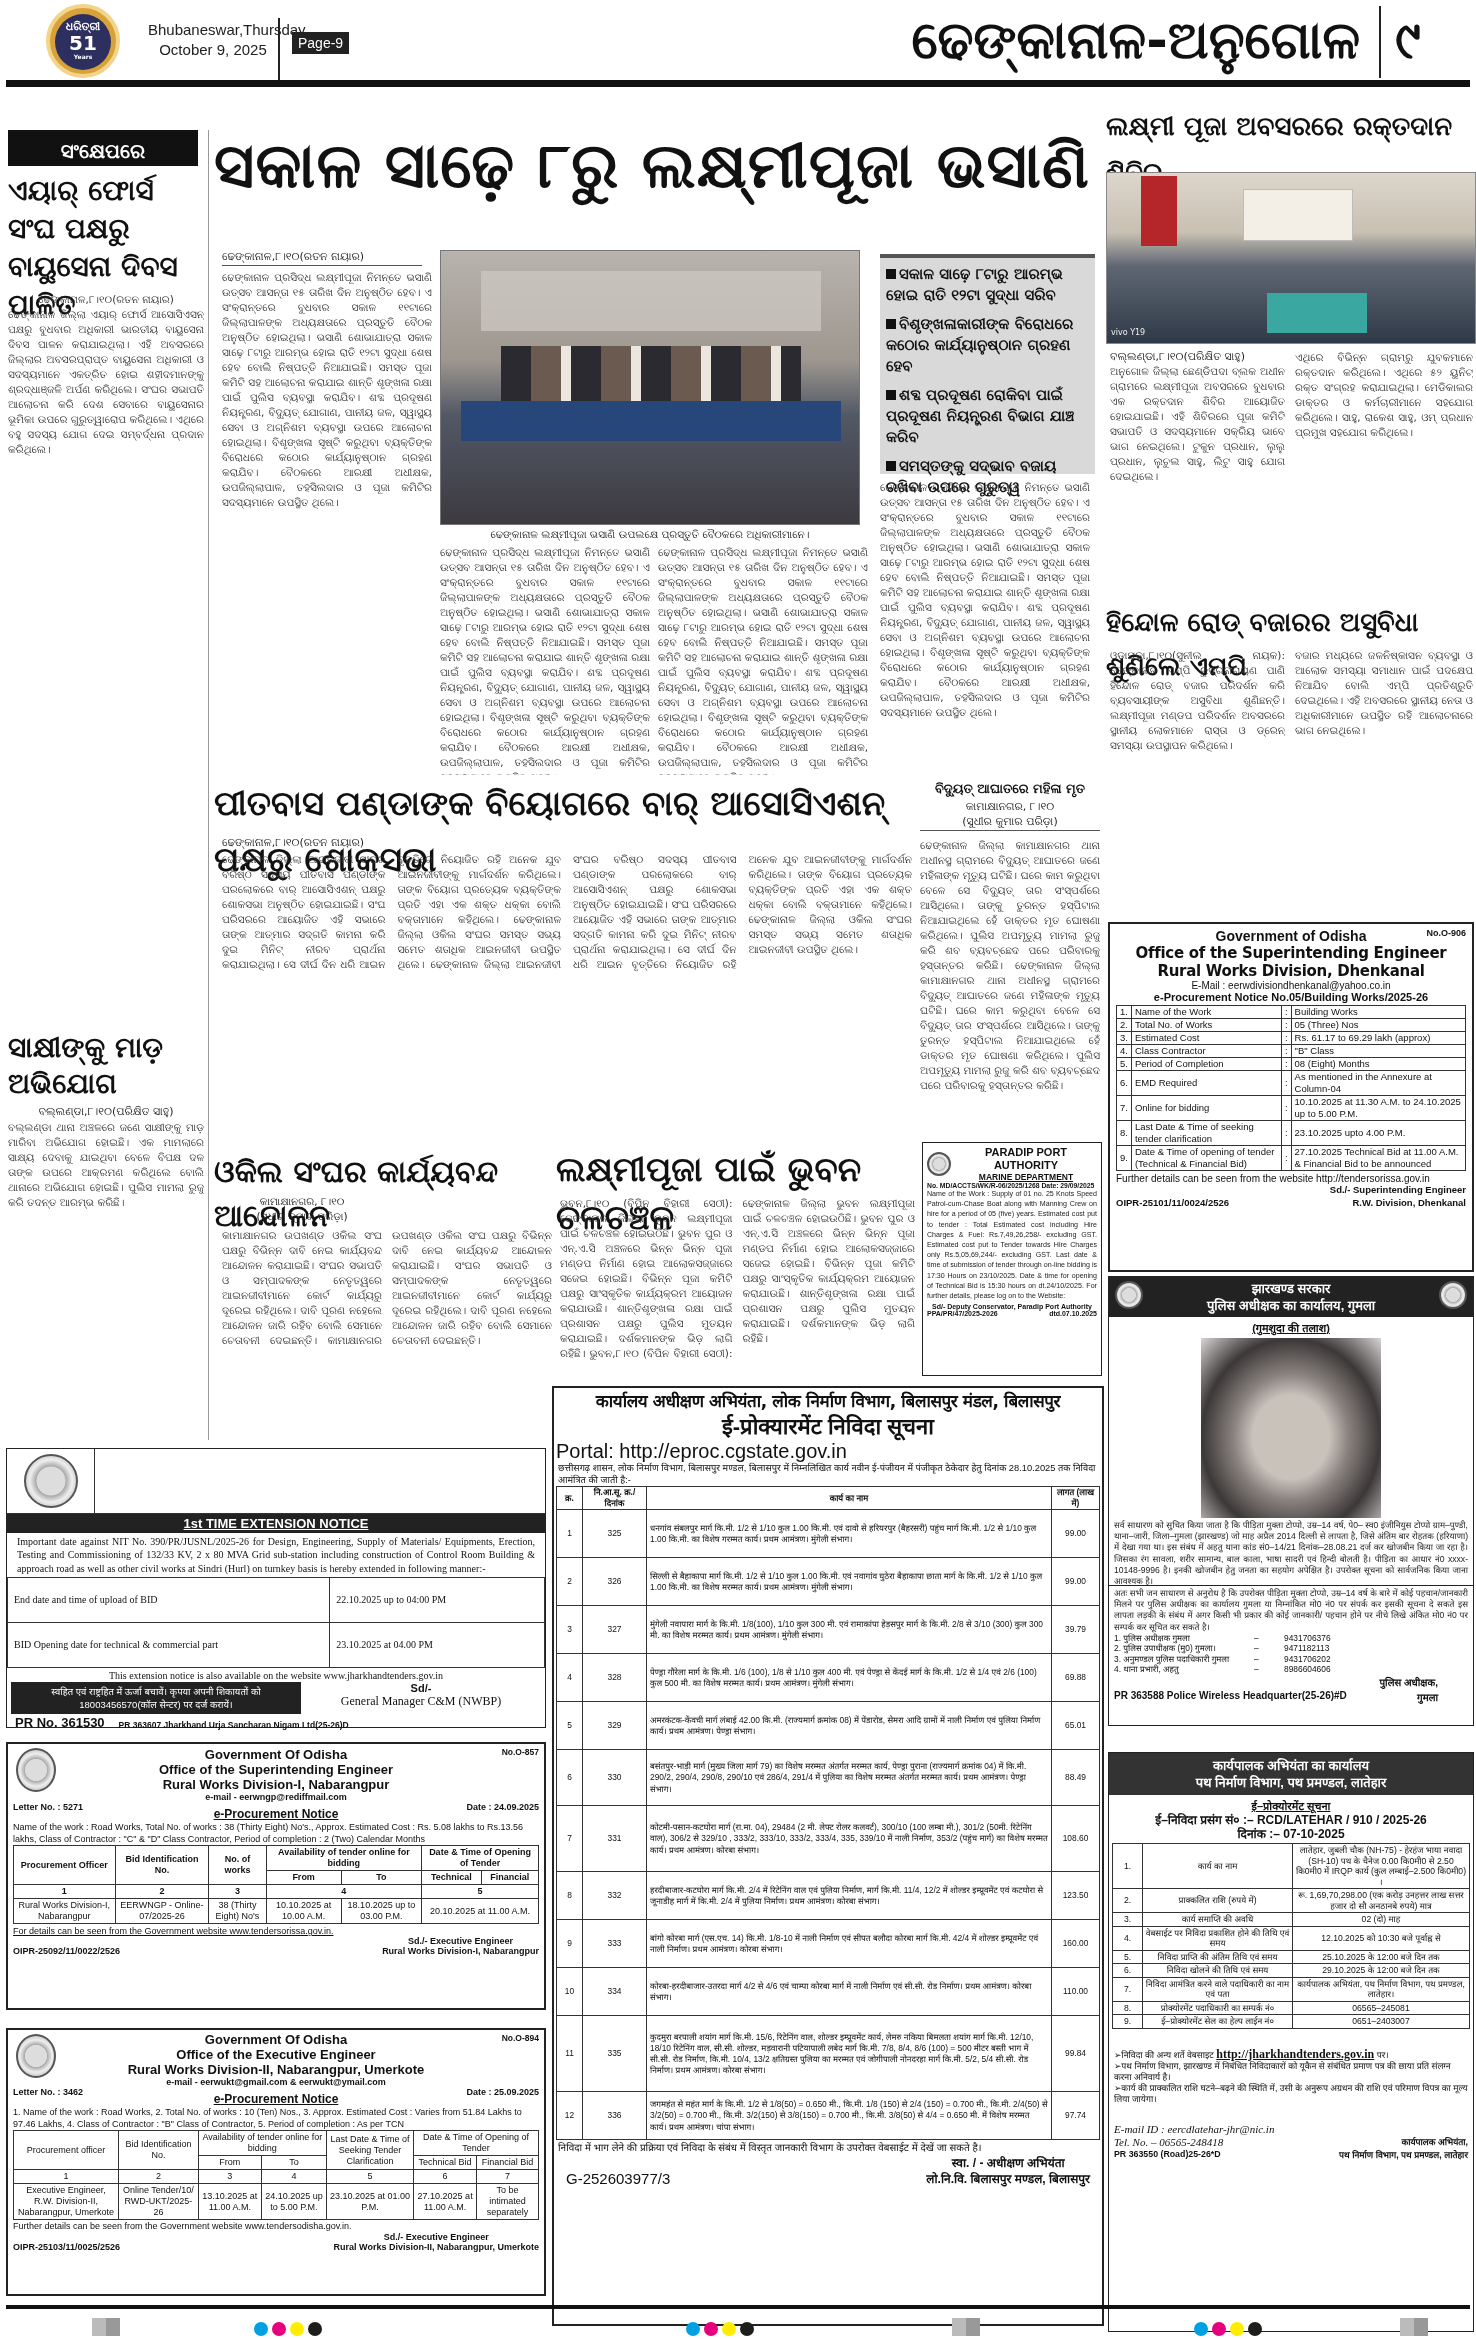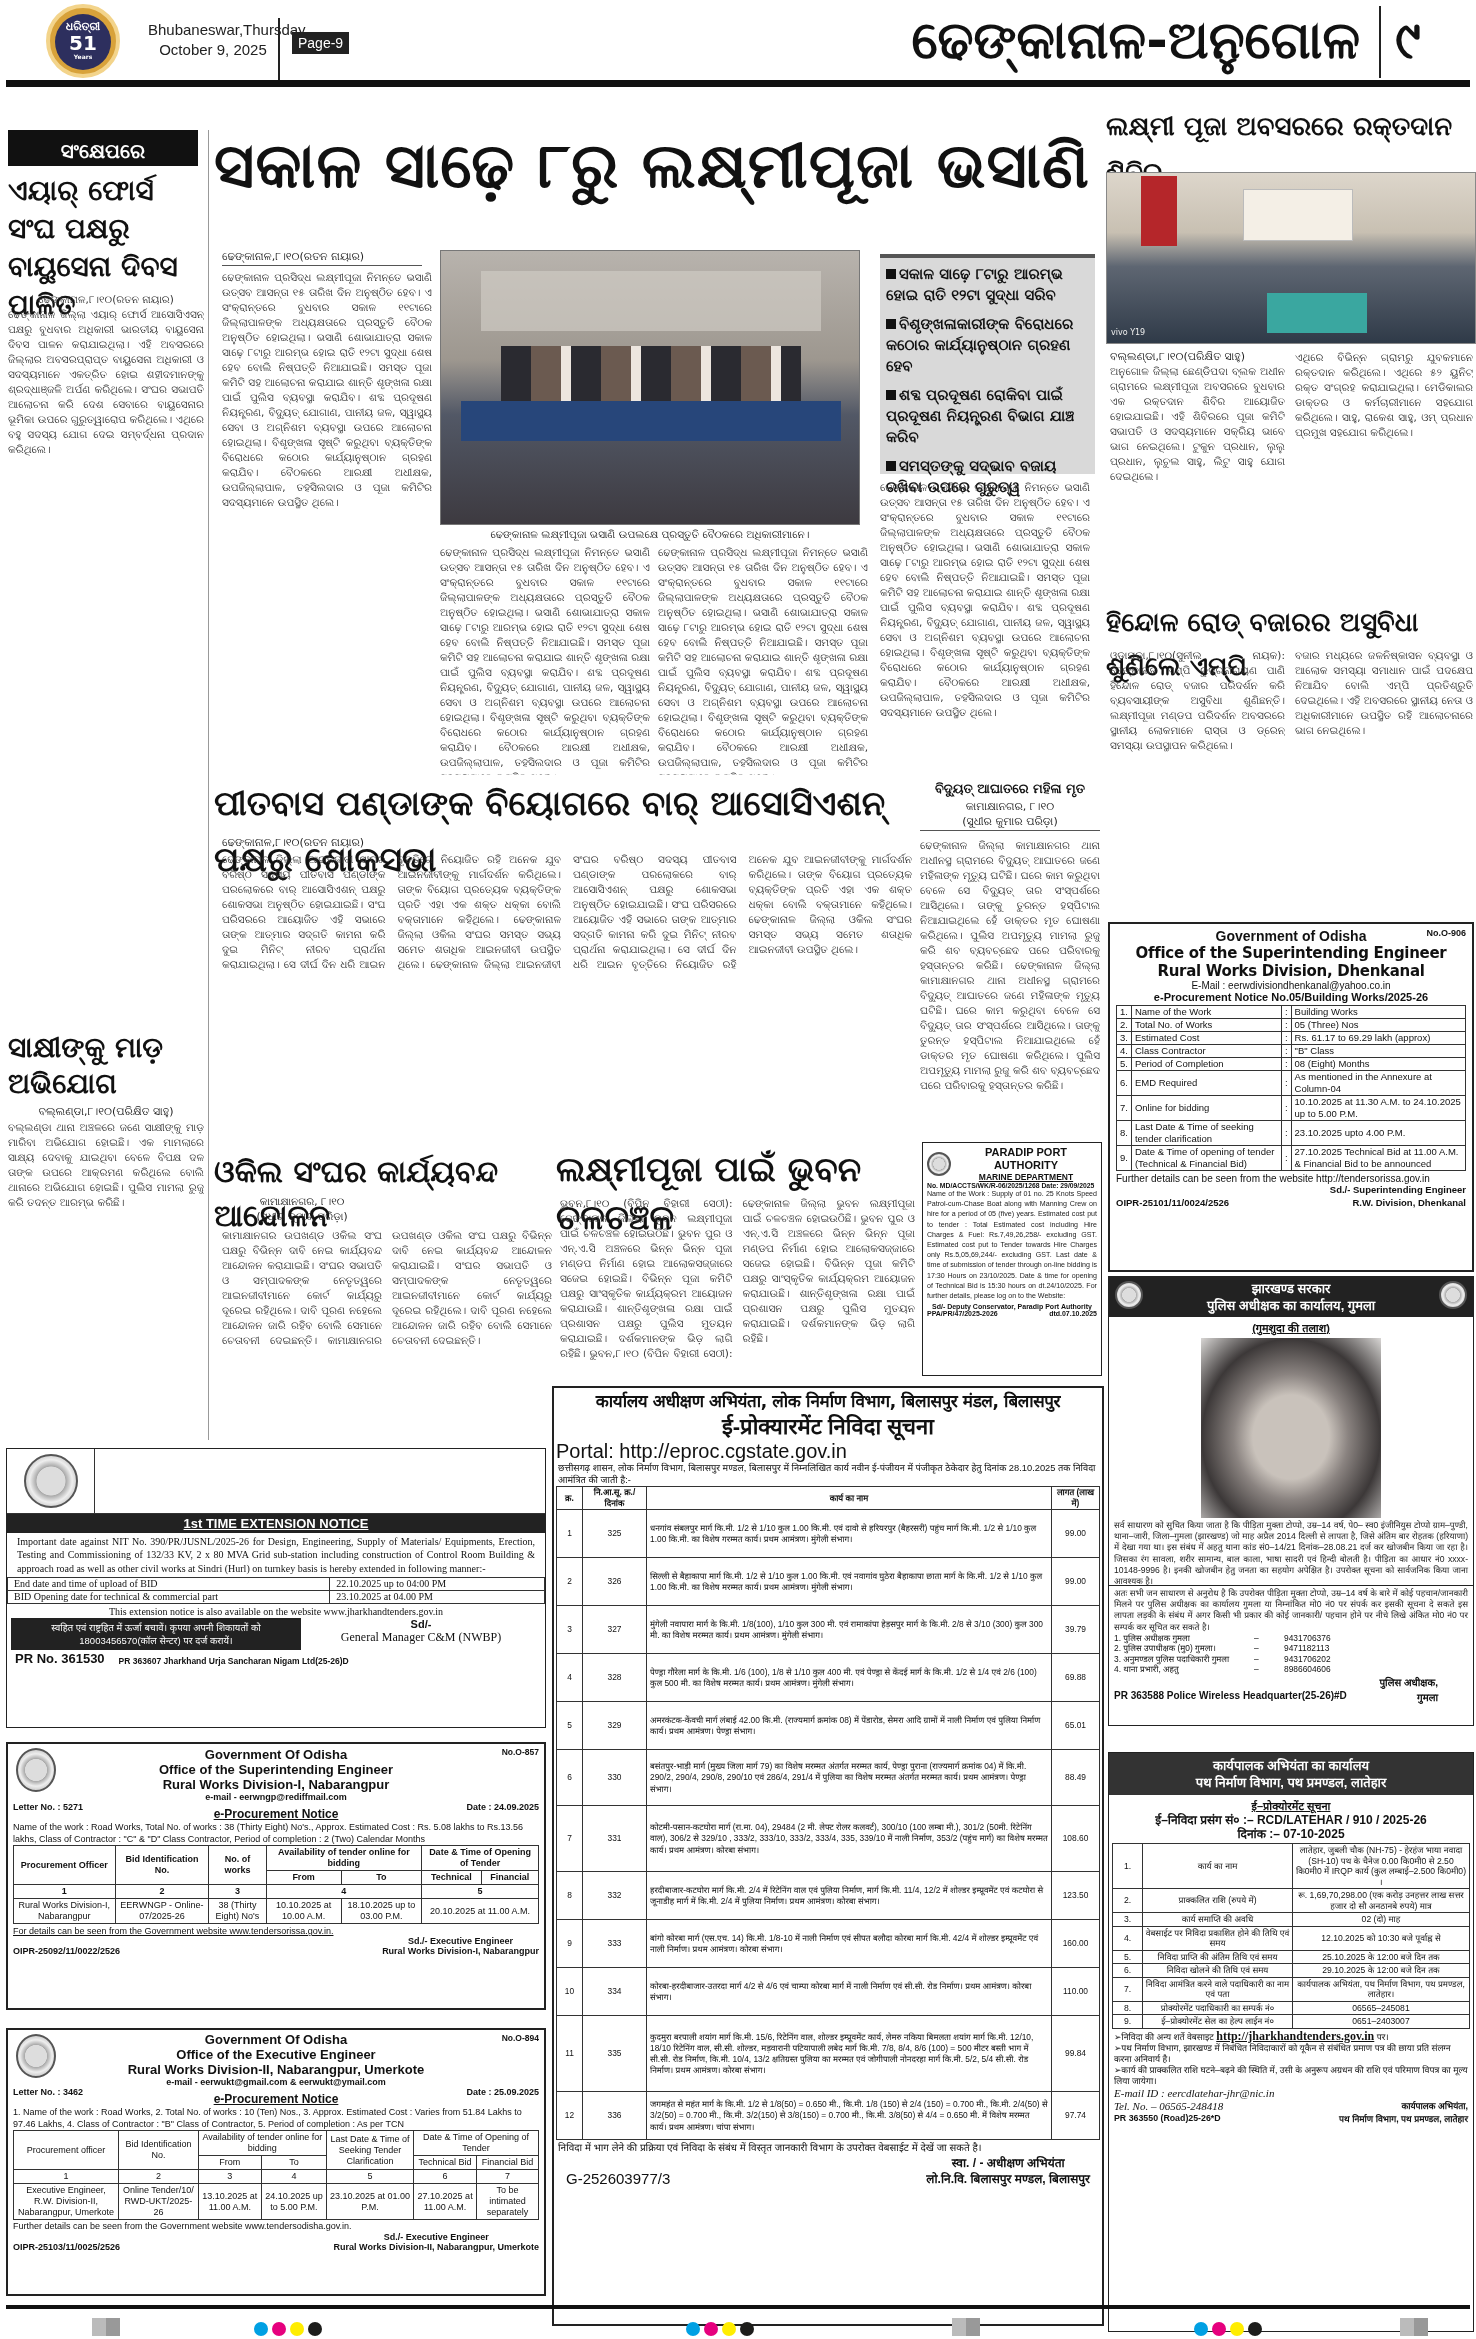--- a/index.html
+++ b/index.html
@@ -114,37 +114,37 @@
   #ad-gumla-b .ct{display:flex;font-size:8.4px;line-height:10.5px}
   #ad-gumla-b .ct .n{width:140px}
   #ad-gumla-b .foot{display:flex;justify-content:space-between;font-size:10px;font-weight:bold;margin-top:1px}
 
   #ad-latehar{left:1108px;top:1752px;width:366px;height:580px;padding:0;border-width:1px}
   #ad-latehar .hdr{background:#333;color:#fff;text-align:center;font-size:13px;line-height:17px;padding:4px 0;font-weight:bold}
   #ad-latehar .ttl{text-align:center;font-size:11px;font-weight:bold;text-decoration:underline;margin-top:3px}
   #ad-latehar .ref{text-align:center;font-size:12px;font-weight:bold;line-height:14px}
   #ad-latehar table{margin:2px 3px;width:calc(100% - 6px)}
   #ad-latehar td{font-size:8.6px;line-height:10.5px;text-align:center;padding:1px 2px}
-  #ad-latehar .notes{font-size:8.8px;line-height:11px;padding:0 5px}
+  #ad-latehar .notes{font-size:8.8px;line-height:11px;padding:18px 5px}
   #ad-latehar .link{font-family:"Liberation Serif",serif;font-weight:bold;font-size:12px;text-decoration:underline}
   #ad-latehar .mail{font-family:"Liberation Serif",serif;font-style:italic;font-size:11px;padding:0 5px;line-height:13px}
   #ad-latehar .foot{display:flex;justify-content:space-between;font-size:8.8px;font-weight:bold;padding:0 5px}
 
   #ad-jusnl{left:6px;top:1448px;width:540px;height:280px;padding:0;border-width:1px}
   #ad-jusnl .top{display:flex;border-bottom:1px solid #333}
   #ad-jusnl .top .logo{width:88px;height:64px;border-right:1px solid #333;display:flex;align-items:center;justify-content:center}
   #ad-jusnl .top .logo .emblem{width:54px;height:54px}
   #ad-jusnl .top .info{flex:1;text-align:center}
   #ad-jusnl .top .info .n{font-size:14px;font-weight:bold}
   #ad-jusnl .top .info .c{font-size:11px;font-weight:bold}
   #ad-jusnl .top .info .r{font-size:8.4px;font-weight:bold}
   #ad-jusnl .top .info .e{font-size:11px;font-weight:bold}
   #ad-jusnl .bar{background:#222;color:#fff;text-align:center;font-size:13px;font-weight:bold;padding:2px 0;text-decoration:underline}
   #ad-jusnl .body{font-family:"Liberation Serif",serif;font-size:10px;line-height:13.3px;padding:2px 10px;text-align:justify}
-  #ad-jusnl table td{font-family:"Liberation Serif",serif;font-size:10px;padding:0 6px;line-height:12px}
+  #ad-jusnl table td{font-family:"Liberation Serif",serif;font-size:10px;padding:16px 6px;line-height:12px}
   #ad-jusnl .web{font-family:"Liberation Serif",serif;text-align:center;font-size:10px;margin-top:2px}
   #ad-jusnl .bot{display:flex;margin:1px 4px}
   #ad-jusnl .bot .blk{width:290px;background:#222;color:#fff;font-size:9.5px;line-height:13px;padding:3px 6px;text-align:center}
   #ad-jusnl .bot .sig{flex:1;text-align:center}
   #ad-jusnl .bot .sig .s1{font-size:11px;font-weight:bold}
   #ad-jusnl .bot .sig .s2{font-family:"Liberation Serif",serif;font-size:12px}
   #ad-jusnl .pr{display:flex;align-items:flex-end;padding:0 8px}
   #ad-jusnl .pr .a{font-size:13px;font-weight:bold}
   #ad-jusnl .pr .b{font-size:8.5px;font-weight:bold;margin-left:14px}
 

